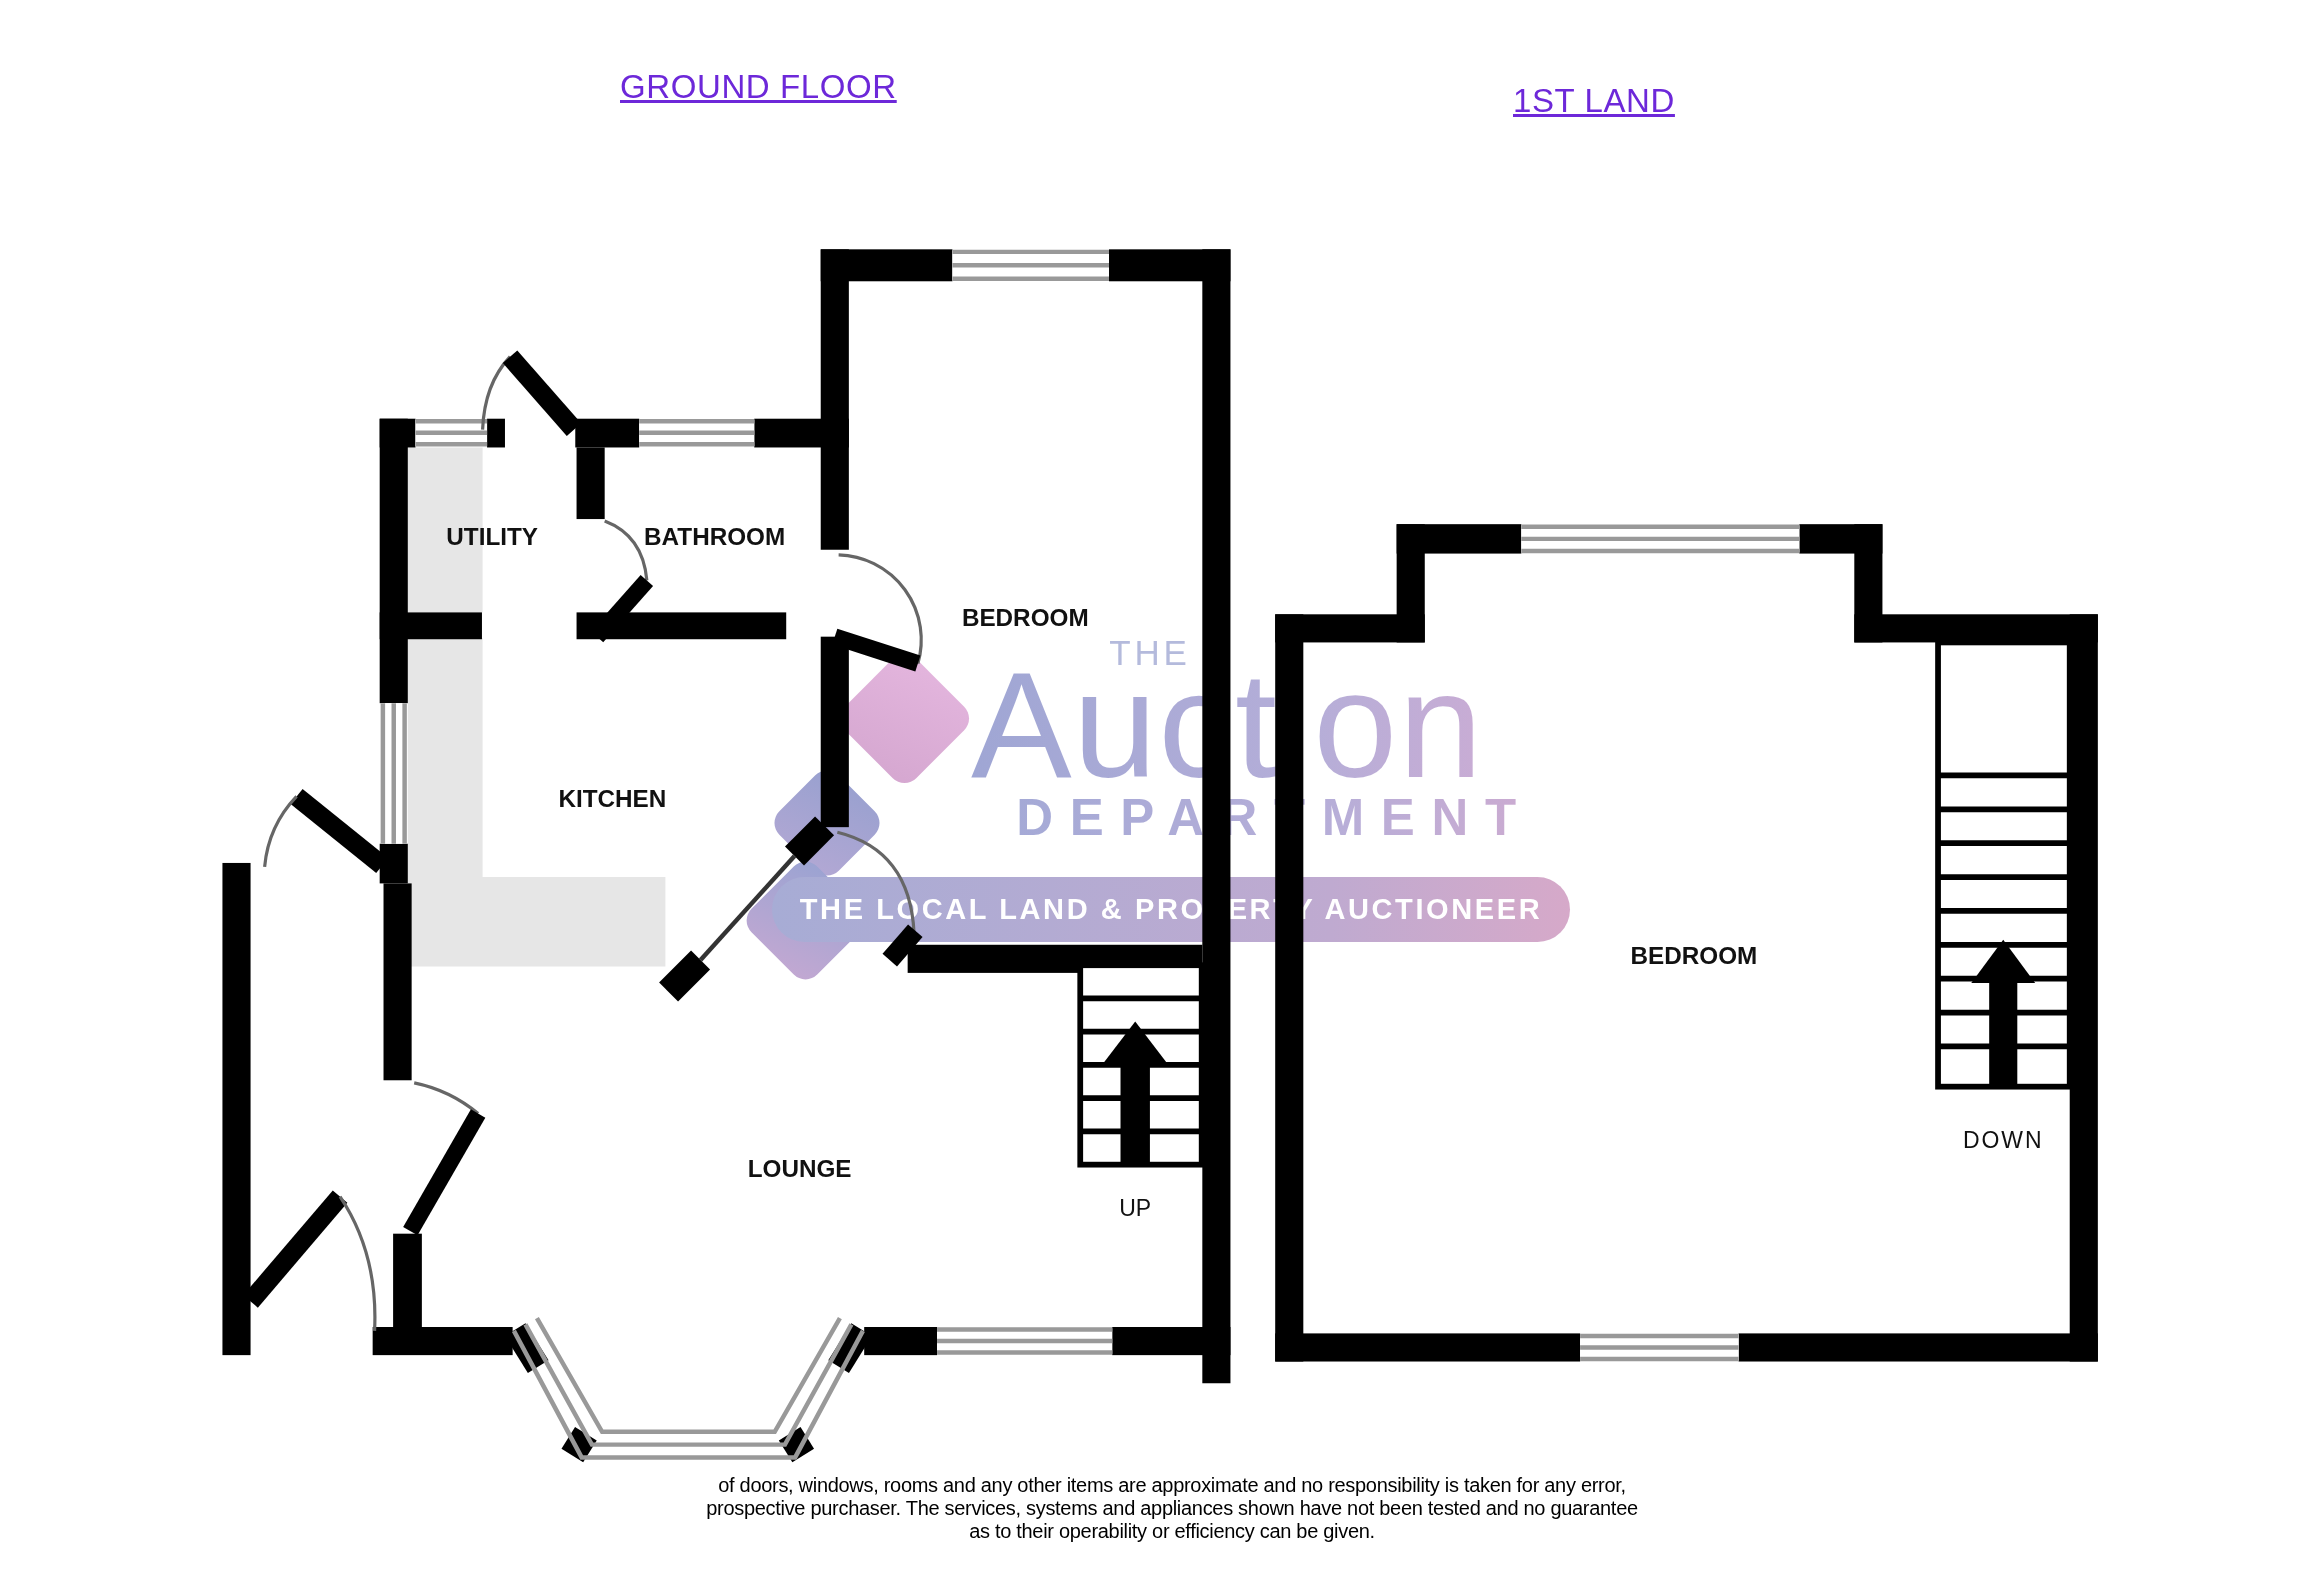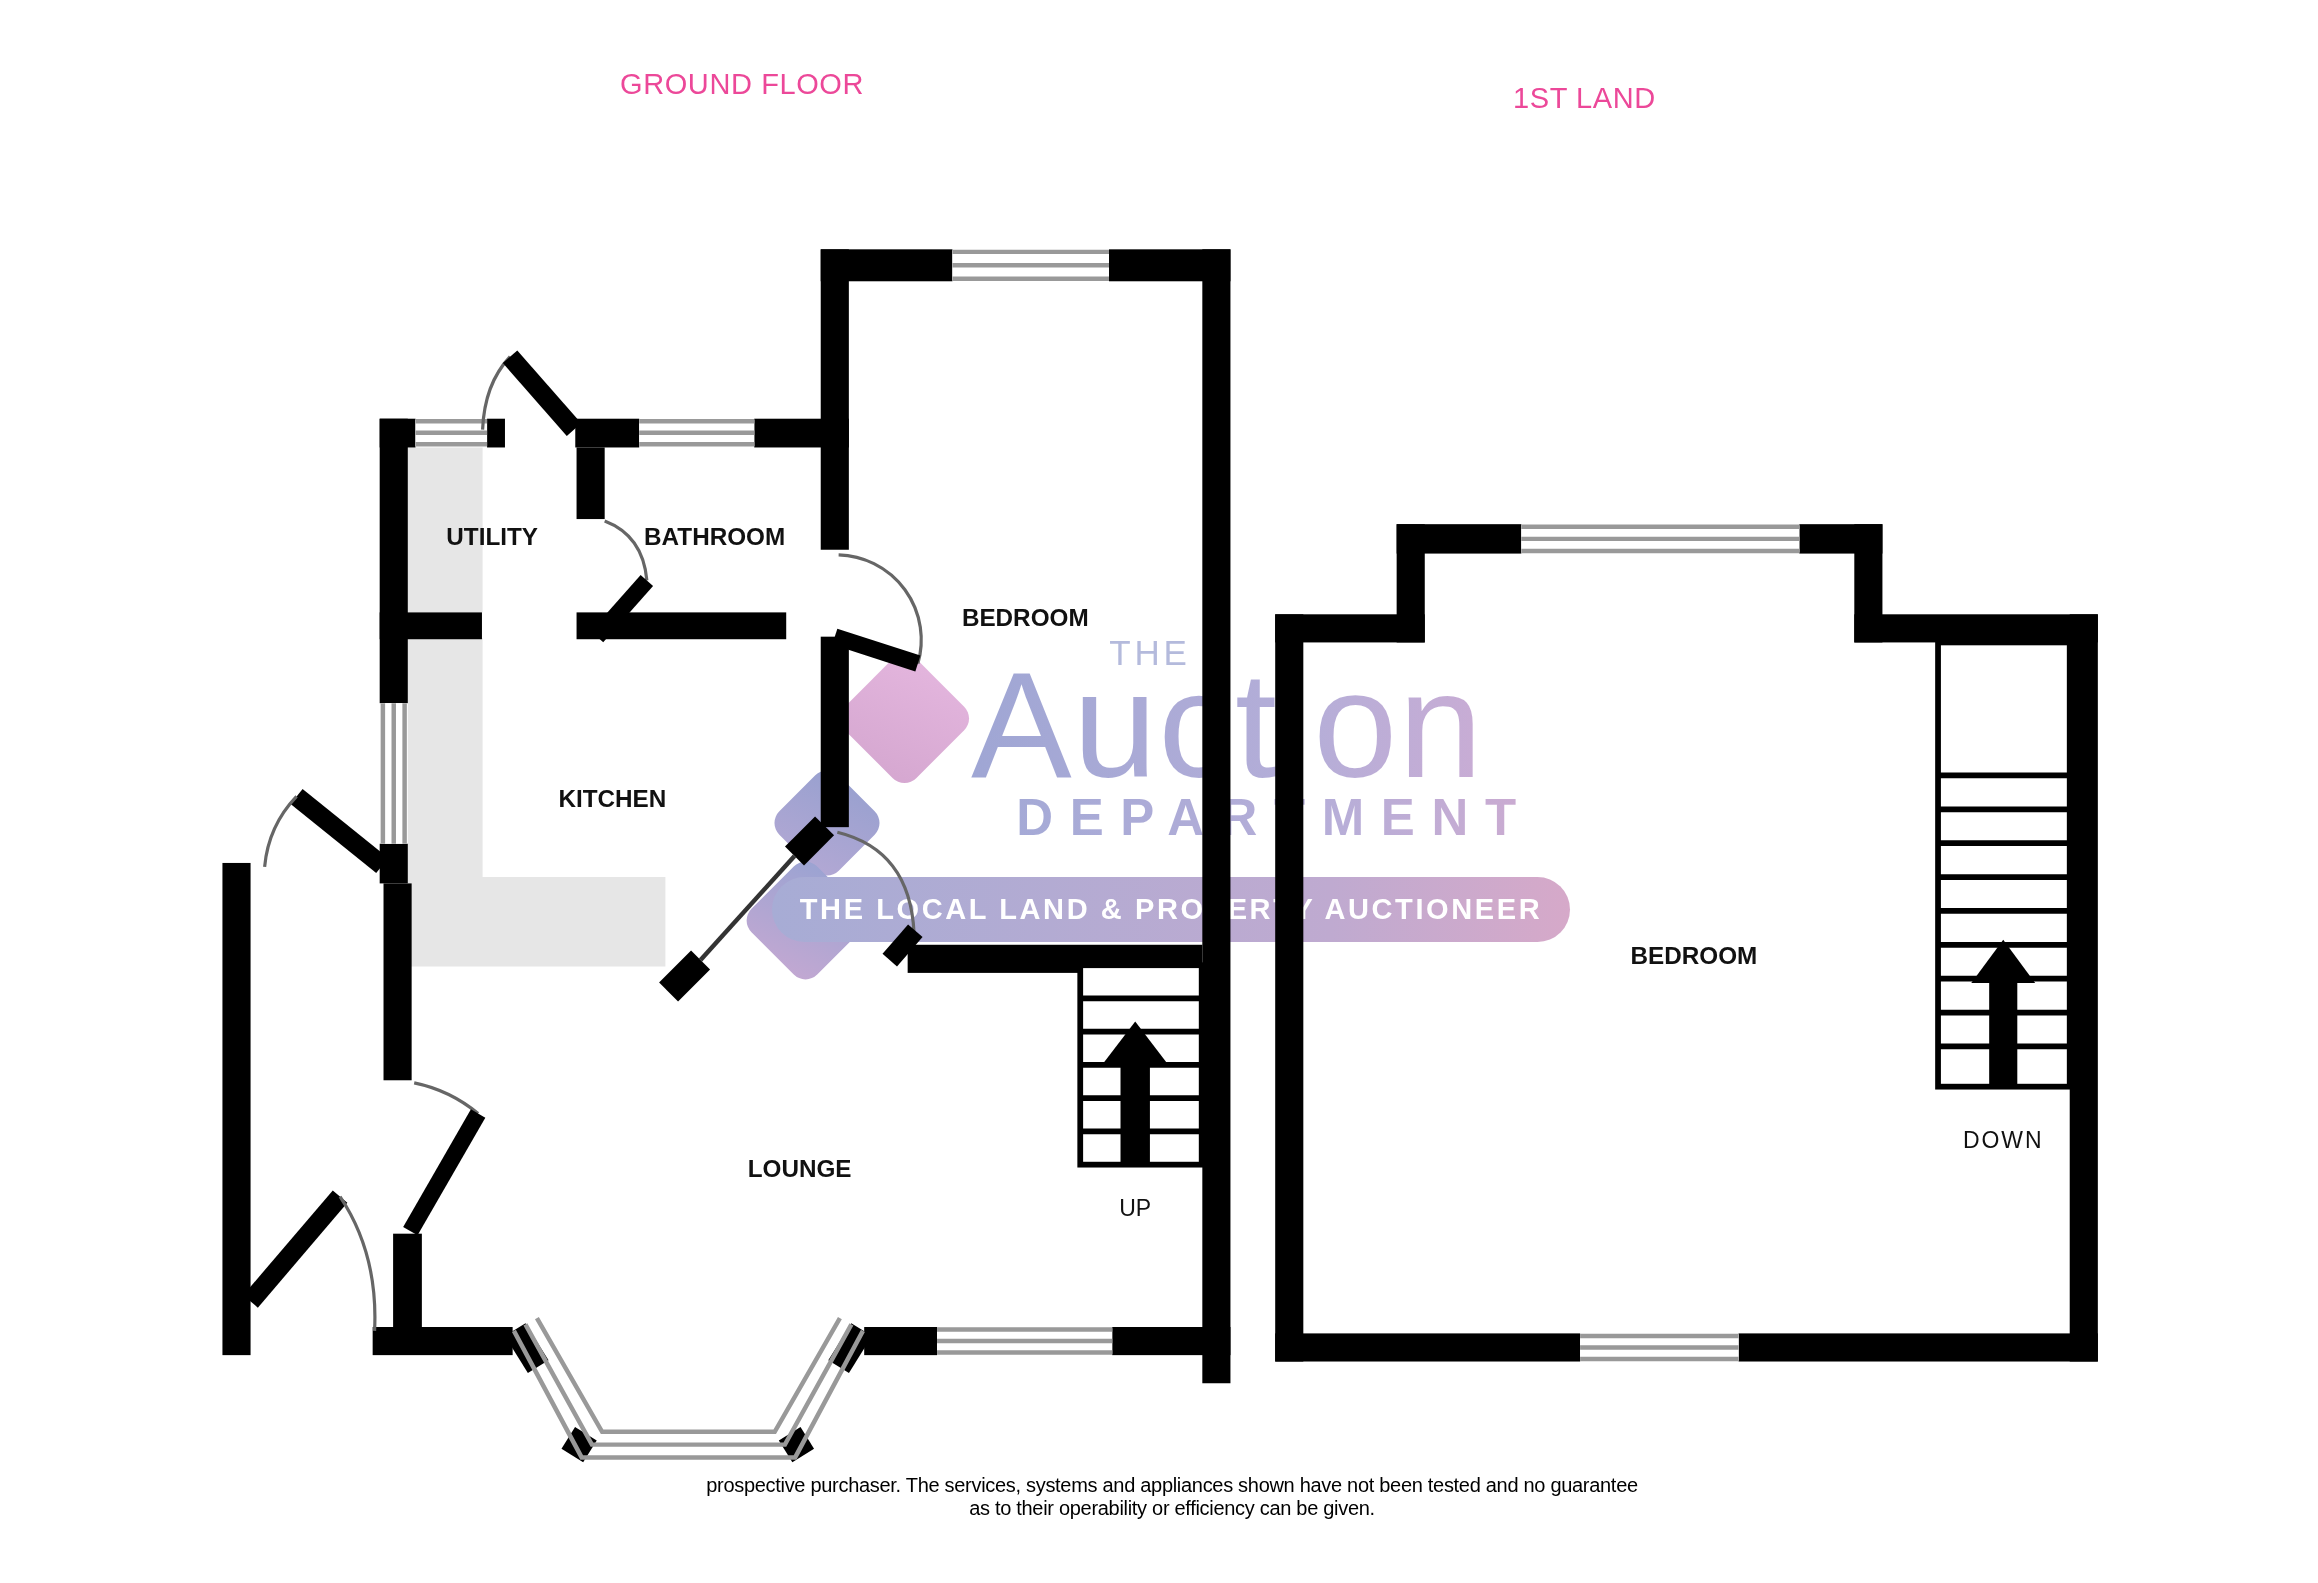--- a/index.html
+++ b/index.html
@@ -17,21 +17,21 @@
           font-size:51px;font-weight:700;letter-spacing:16.6px;line-height:1;
           background:linear-gradient(90deg,#a2a9d6 0%,#b7aed8 60%,#d0aacf 100%);
           -webkit-background-clip:text;background-clip:text;color:transparent;}
   .wm-pill{position:absolute;left:772px;top:877px;width:798px;height:65px;border-radius:33px;
           background:linear-gradient(90deg,#a7acd5 0%,#bfaad0 70%,#d6a9c9 100%);
           display:flex;align-items:center;justify-content:center;}
   .wm-pill-text{color:#ffffff;font-weight:700;font-size:29px;letter-spacing:2.6px;}
   
   #plan{position:absolute;left:0;top:0;z-index:2;}
   
-  .floor-title{position:absolute;z-index:3;font-size:29px;letter-spacing:0.6px;color:#ec4899;}
+  .floor-title{position:absolute;z-index:3;font-size:33px;letter-spacing:0.6px;color:#6d28d9;text-decoration:underline;}
   
   #disclaimer{position:absolute;left:648px;top:1474px;width:1048px;z-index:3;
           text-align:center;font-size:20px;line-height:23px;color:#000;letter-spacing:-0.3px;}
 </style>
 </head>
 <body>
 
 <div id="watermark">
   <div class="diamond" style="left:785px;top:781px;width:84px;height:84px;transform:rotate(45deg);
               background:linear-gradient(160deg,#97a0cf,#b3a8d4);"></div>
@@ -217,17 +217,18 @@
     </g>
 
     <g font-family="Liberation Sans, sans-serif" fill="#111" text-anchor="middle">
       <text x="2650" y="1508" font-size="38" font-weight="bold">BEDROOM</text>
       <text x="3134" y="1796" font-size="36" letter-spacing="3">DOWN</text>
     </g>
   </g>
 </svg>
 
 <div id="disclaimer">
+  <div>of doors, windows, rooms and any other items are approximate and no responsibility is taken for any error,</div>
   <div>prospective purchaser. The services, systems and appliances shown have not been tested and no guarantee</div>
   <div>as to their operability or efficiency can be given.</div>
 
 </div>
 
 
 </body></html>

